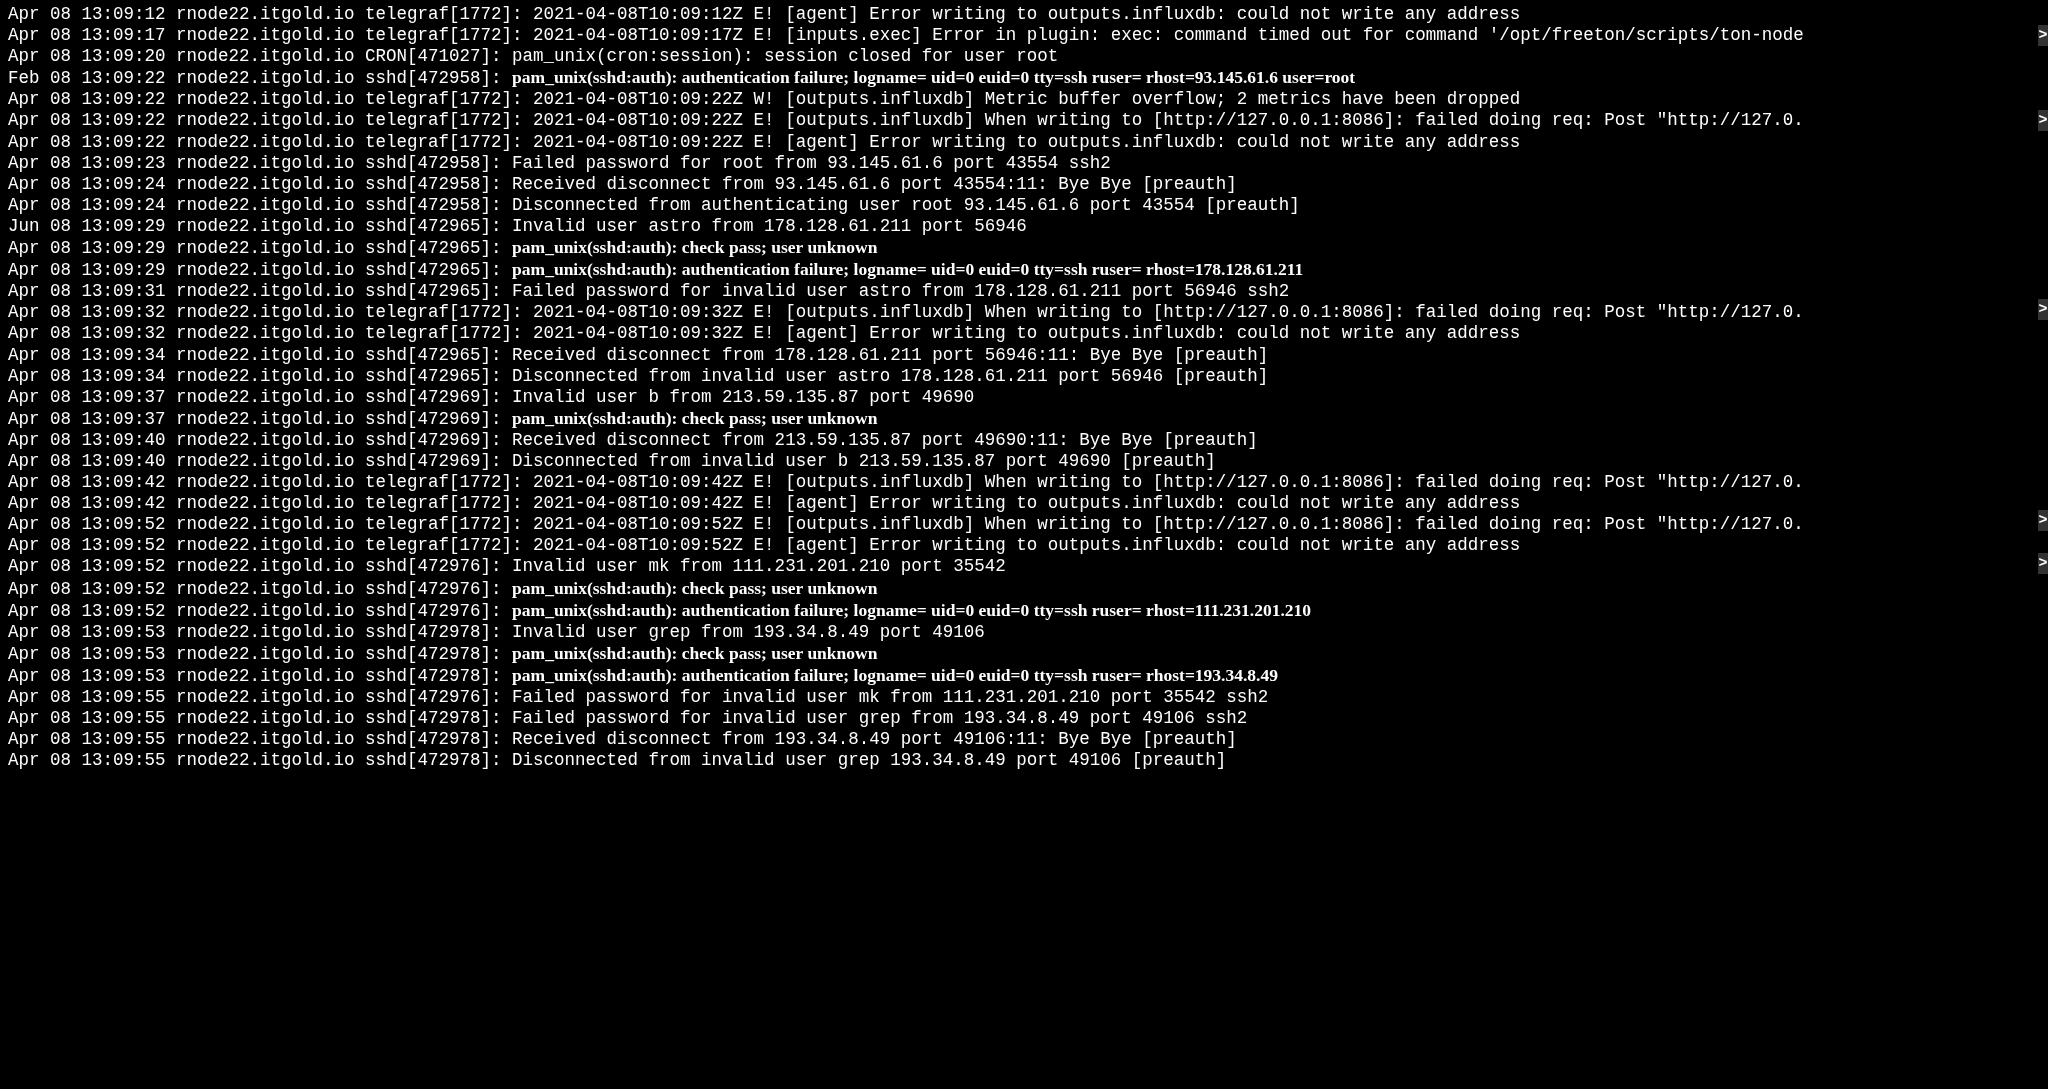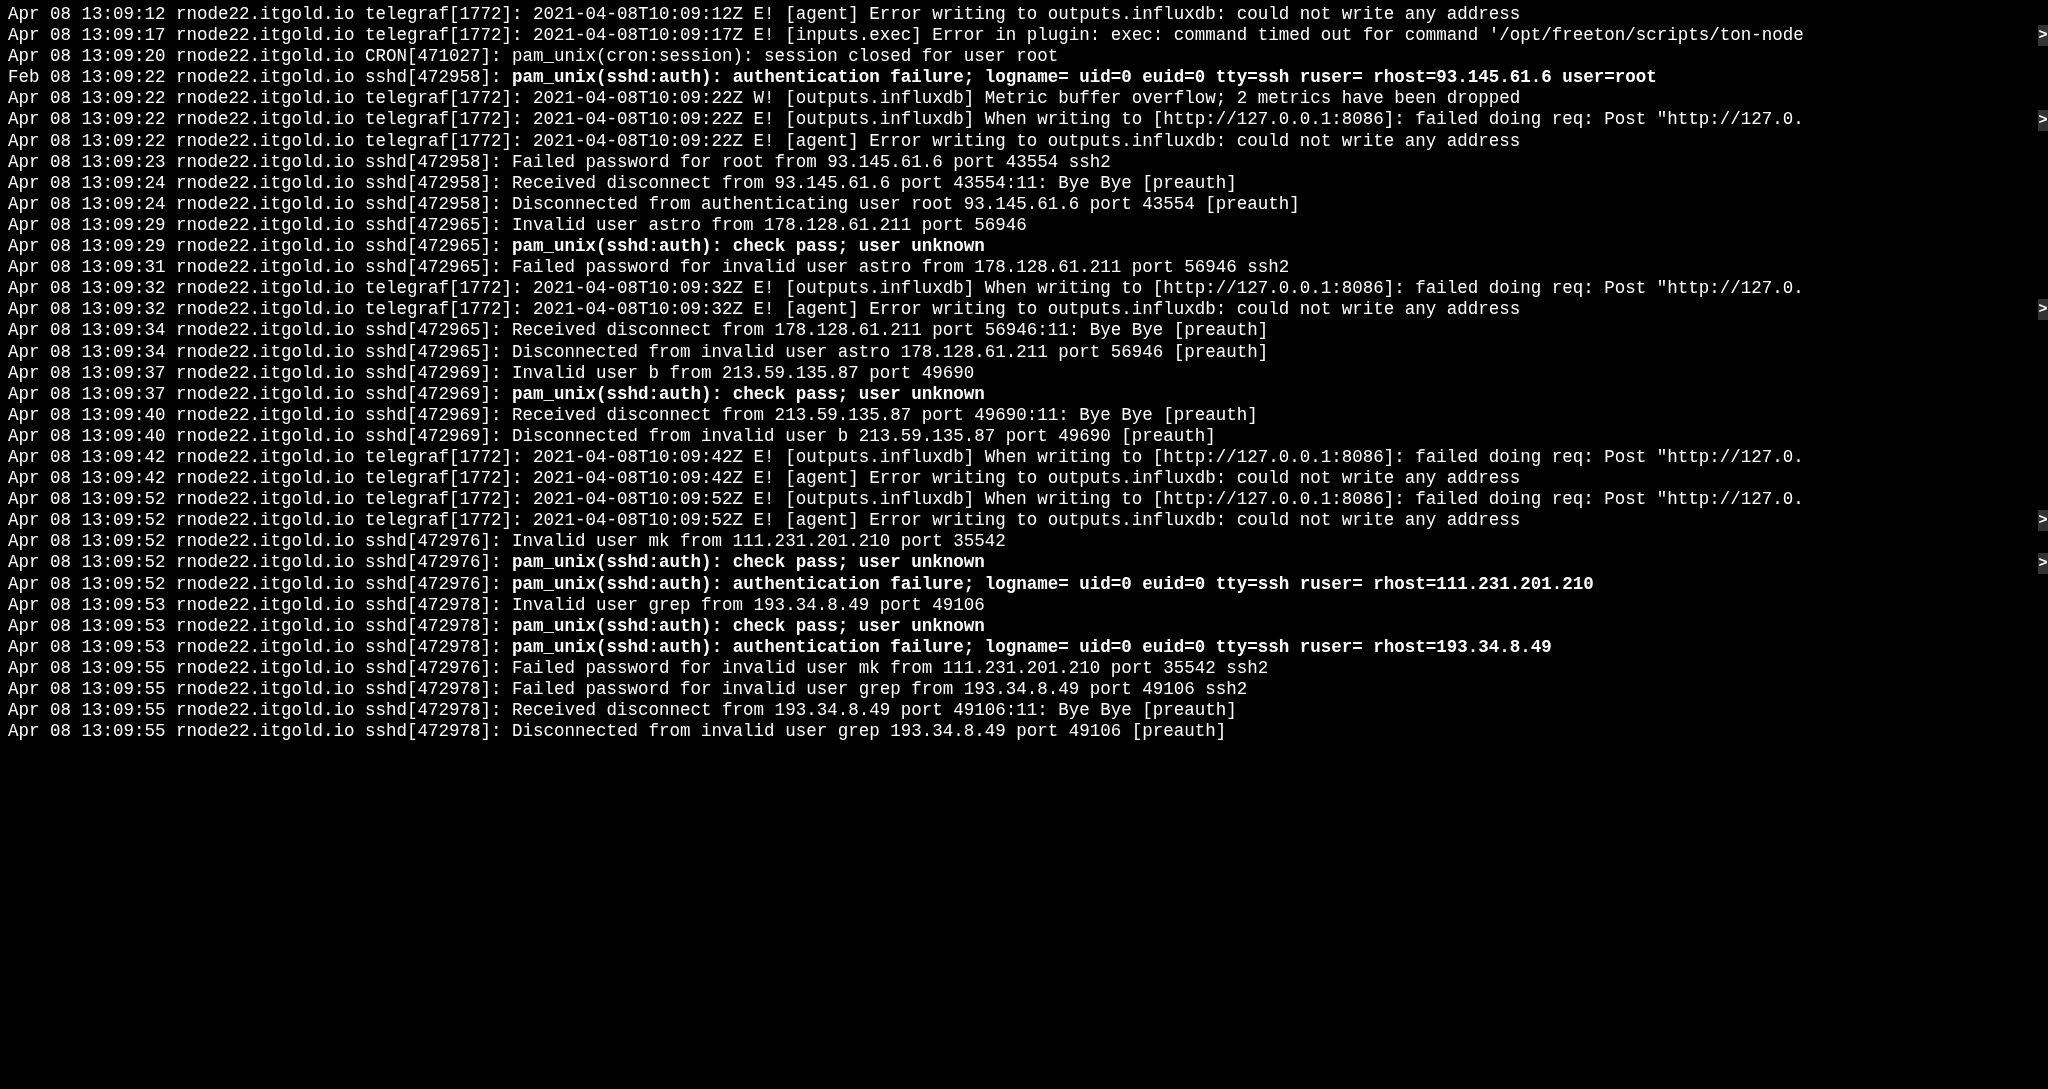--- a/index.html
+++ b/index.html
@@ -19,20 +19,21 @@
       width: 2048px;
       height: 1089px;
       position: relative;
     }
     .log-line {
       display: block;
       font-weight: normal;
     }
     .log-line .bold {
       font-weight: bold;
+      font-family: Liberation Serif, serif;
     }
     .overflow-indicator {
       position: absolute;
       right: 0;
       background: #333;
       color: #fff;
       width: 10px;
       height: 21.1px;
       text-align: center;
       font-weight: bold;
@@ -46,22 +47,23 @@
     <div class="log-line"><span>Apr 08 13:09:12 rnode22.itgold.io telegraf[1772]: 2021-04-08T10:09:12Z E! [agent] Error writing to outputs.influxdb: could not write any address</span></div>
     <div class="log-line"><span>Apr 08 13:09:17 rnode22.itgold.io telegraf[1772]: 2021-04-08T10:09:17Z E! [inputs.exec] Error in plugin: exec: command timed out for command '/opt/freeton/scripts/ton-node</span><span class="overflow-indicator" style="top: 25.1px;">&gt;</span></div>
     <div class="log-line"><span>Apr 08 13:09:20 rnode22.itgold.io CRON[471027]: pam_unix(cron:session): session closed for user root</span></div>
     <div class="log-line"><span>Feb 08 13:09:22 rnode22.itgold.io sshd[472958]: </span><span class="bold">pam_unix(sshd:auth): authentication failure; logname= uid=0 euid=0 tty=ssh ruser= rhost=93.145.61.6  user=root</span></div>
     <div class="log-line"><span>Apr 08 13:09:22 rnode22.itgold.io telegraf[1772]: 2021-04-08T10:09:22Z W! [outputs.influxdb] Metric buffer overflow; 2 metrics have been dropped</span></div>
     <div class="log-line"><span>Apr 08 13:09:22 rnode22.itgold.io telegraf[1772]: 2021-04-08T10:09:22Z E! [outputs.influxdb] When writing to [http://127.0.0.1:8086]: failed doing req: Post "http://127.0.</span><span class="overflow-indicator" style="top: 109.5px;">&gt;</span></div>
     <div class="log-line"><span>Apr 08 13:09:22 rnode22.itgold.io telegraf[1772]: 2021-04-08T10:09:22Z E! [agent] Error writing to outputs.influxdb: could not write any address</span></div>
     <div class="log-line"><span>Apr 08 13:09:23 rnode22.itgold.io sshd[472958]: Failed password for root from 93.145.61.6 port 43554 ssh2</span></div>
     <div class="log-line"><span>Apr 08 13:09:24 rnode22.itgold.io sshd[472958]: Received disconnect from 93.145.61.6 port 43554:11: Bye Bye [preauth]</span></div>
     <div class="log-line"><span>Apr 08 13:09:24 rnode22.itgold.io sshd[472958]: Disconnected from authenticating user root 93.145.61.6 port 43554 [preauth]</span></div>
-    <div class="log-line"><span>Apr 08 13:09:29 rnode22.itgold.io sshd[472965]: Invalid user astro from 178.128.61.211 port 56946</span></div>
+    <div class="log-line"><span>Jun 08 13:09:29 rnode22.itgold.io sshd[472965]: Invalid user astro from 178.128.61.211 port 56946</span></div>
     <div class="log-line"><span>Apr 08 13:09:29 rnode22.itgold.io sshd[472965]: </span><span class="bold">pam_unix(sshd:auth): check pass; user unknown</span></div>
+    <div class="log-line"><span>Apr 08 13:09:29 rnode22.itgold.io sshd[472965]: </span><span class="bold">pam_unix(sshd:auth): authentication failure; logname= uid=0 euid=0 tty=ssh ruser= rhost=178.128.61.211</span></div>
     <div class="log-line"><span>Apr 08 13:09:31 rnode22.itgold.io sshd[472965]: Failed password for invalid user astro from 178.128.61.211 port 56946 ssh2</span></div>
     <div class="log-line"><span>Apr 08 13:09:32 rnode22.itgold.io telegraf[1772]: 2021-04-08T10:09:32Z E! [outputs.influxdb] When writing to [http://127.0.0.1:8086]: failed doing req: Post "http://127.0.</span><span class="overflow-indicator" style="top: 299.4px;">&gt;</span></div>
     <div class="log-line"><span>Apr 08 13:09:32 rnode22.itgold.io telegraf[1772]: 2021-04-08T10:09:32Z E! [agent] Error writing to outputs.influxdb: could not write any address</span></div>
     <div class="log-line"><span>Apr 08 13:09:34 rnode22.itgold.io sshd[472965]: Received disconnect from 178.128.61.211 port 56946:11: Bye Bye [preauth]</span></div>
     <div class="log-line"><span>Apr 08 13:09:34 rnode22.itgold.io sshd[472965]: Disconnected from invalid user astro 178.128.61.211 port 56946 [preauth]</span></div>
     <div class="log-line"><span>Apr 08 13:09:37 rnode22.itgold.io sshd[472969]: Invalid user b from 213.59.135.87 port 49690</span></div>
     <div class="log-line"><span>Apr 08 13:09:37 rnode22.itgold.io sshd[472969]: </span><span class="bold">pam_unix(sshd:auth): check pass; user unknown</span></div>
     <div class="log-line"><span>Apr 08 13:09:40 rnode22.itgold.io sshd[472969]: Received disconnect from 213.59.135.87 port 49690:11: Bye Bye [preauth]</span></div>
     <div class="log-line"><span>Apr 08 13:09:40 rnode22.itgold.io sshd[472969]: Disconnected from invalid user b 213.59.135.87 port 49690 [preauth]</span></div>
     <div class="log-line"><span>Apr 08 13:09:42 rnode22.itgold.io telegraf[1772]: 2021-04-08T10:09:42Z E! [outputs.influxdb] When writing to [http://127.0.0.1:8086]: failed doing req: Post "http://127.0.</span><span class="overflow-indicator" style="top: 510.4px;">&gt;</span></div>

